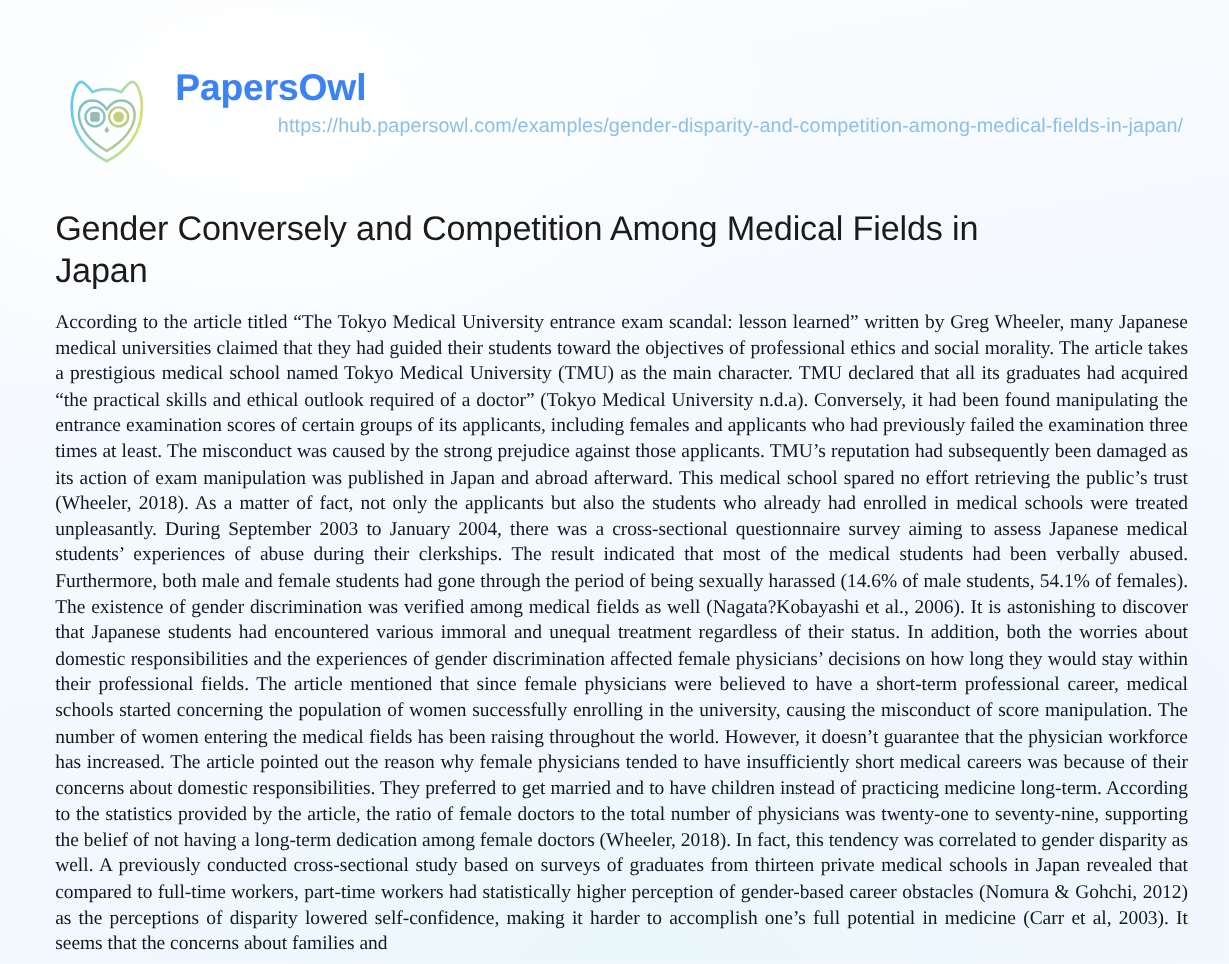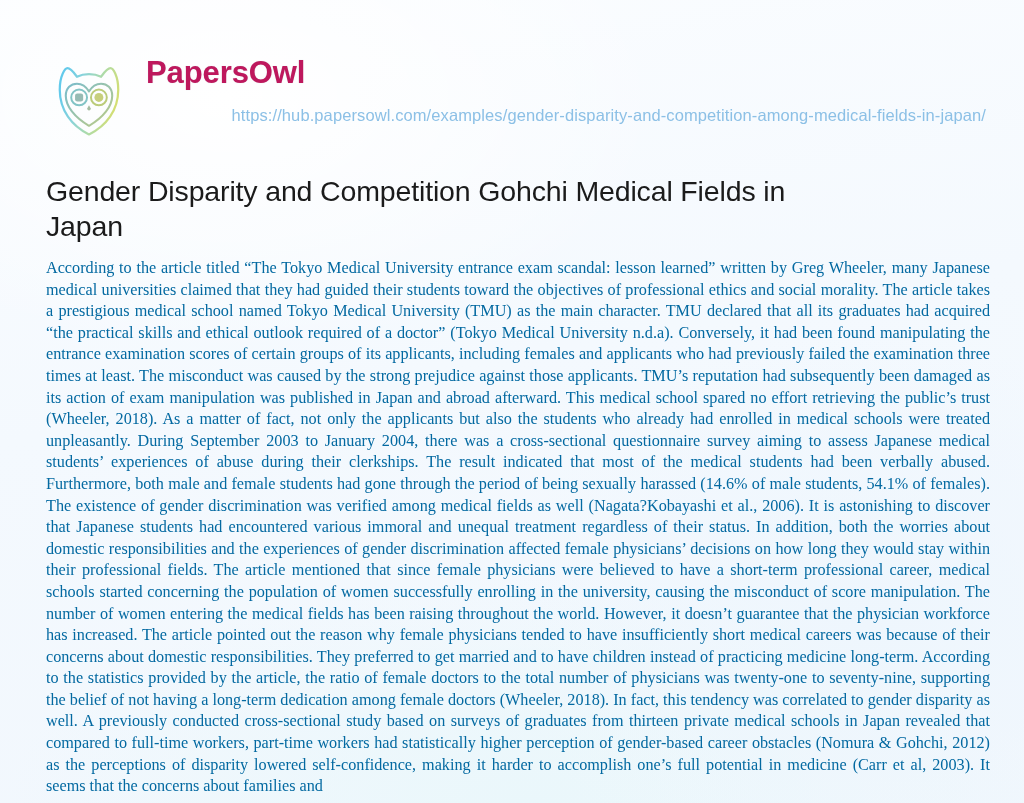--- a/index.html
+++ b/index.html
@@ -47,23 +47,23 @@
   .brand-block {
     padding-top: 2px;
     min-width: 0;
     flex: 1 1 auto;
   }
   .brand-name {
     font-family: "Liberation Sans", "DejaVu Sans", sans-serif;
     font-size: 31px;
     font-weight: 700;
     letter-spacing: -0.1px;
-    color: #be185d;
+    color: #3b82f6;
     line-height: 1.05;
-    margin: 0 0 14px 0;
+    margin: 0 0 4px 0;
     text-shadow: 0 0 1px rgba(16,56,79,0.18);
   }
   .brand-url {
     font-family: "Liberation Sans", "DejaVu Sans", sans-serif;
     font-size: 16.5px;
     line-height: 22px;
     color: #8cc0e6;
     word-break: break-word;
     letter-spacing: 0.1px;
     max-width: 845px;
@@ -89,21 +89,21 @@
 
   
   .doc-body {
     position: absolute;
     left: 46px;
     top: 258px;
     width: 944px;
     font-family: "Liberation Serif", "DejaVu Serif", serif;
     font-size: 16.2px;
     line-height: 21.6px;
-    color: #0369a1;
+    color: #0f172a;
     text-align: justify;
     text-justify: inter-word;
     -webkit-font-smoothing: antialiased;
   }
   .doc-body p { margin: 0; }
 </style>
 </head>
 <body>
 
 <div id="page"></div>
@@ -143,17 +143,17 @@
     </svg>
   </span>
 
   <div class="brand-block">
     <div class="brand-name">PapersOwl</div>
     <a class="brand-url" href="#">https://hub.papersowl.com/examples/gender-disparity-and-competition-among-medical-fields-in-japan/</a>
   </div>
 
 </div>
 
-<h1 class="doc-title">Gender Disparity and Competition Gohchi Medical Fields in Japan</h1>
+<h1 class="doc-title">Gender Conversely and Competition Among Medical Fields in Japan</h1>
 
 <div class="doc-body">
   <p>According to the article titled “The Tokyo Medical University entrance exam scandal: lesson learned” written by Greg Wheeler, many Japanese medical universities claimed that they had guided their students toward the objectives of professional ethics and social morality. The article takes a prestigious medical school named Tokyo Medical University (TMU) as the main character. TMU declared that all its graduates had acquired “the practical skills and ethical outlook required of a doctor” (Tokyo Medical University n.d.a). Conversely, it had been found manipulating the entrance examination scores of certain groups of its applicants, including females and applicants who had previously failed the examination three times at least. The misconduct was caused by the strong prejudice against those applicants. TMU’s reputation had subsequently been damaged as its action of exam manipulation was published in Japan and abroad afterward. This medical school spared no effort retrieving the public’s trust (Wheeler, 2018). As a matter of fact, not only the applicants but also the students who already had enrolled in medical schools were treated unpleasantly. During September 2003 to January 2004, there was a cross-sectional questionnaire survey aiming to assess Japanese medical students’ experiences of abuse during their clerkships. The result indicated that most of the medical students had been verbally abused. Furthermore, both male and female students had gone through the period of being sexually harassed (14.6% of male students, 54.1% of females). The existence of gender discrimination was verified among medical fields as well (Nagata?Kobayashi et al., 2006). It is astonishing to discover that Japanese students had encountered various immoral and unequal treatment regardless of their status. In addition, both the worries about domestic responsibilities and the experiences of gender discrimination affected female physicians’ decisions on how long they would stay within their professional fields. The article mentioned that since female physicians were believed to have a short-term professional career, medical schools started concerning the population of women successfully enrolling in the university, causing the misconduct of score manipulation. The number of women entering the medical fields has been raising throughout the world. However, it doesn’t guarantee that the physician workforce has increased. The article pointed out the reason why female physicians tended to have insufficiently short medical careers was because of their concerns about domestic responsibilities. They preferred to get married and to have children instead of practicing medicine long-term. According to the statistics provided by the article, the ratio of female doctors to the total number of physicians was twenty-one to seventy-nine, supporting the belief of not having a long-term dedication among female doctors (Wheeler, 2018). In fact, this tendency was correlated to gender disparity as well. A previously conducted cross-sectional study based on surveys of graduates from thirteen private medical schools in Japan revealed that compared to full-time workers, part-time workers had statistically higher perception of gender-based career obstacles (Nomura &amp; Gohchi, 2012) as the perceptions of disparity lowered self-confidence, making it harder to accomplish one’s full potential in medicine (Carr et al, 2003). It seems that the concerns about families and</p>
 </div>
 
 </body></html>

